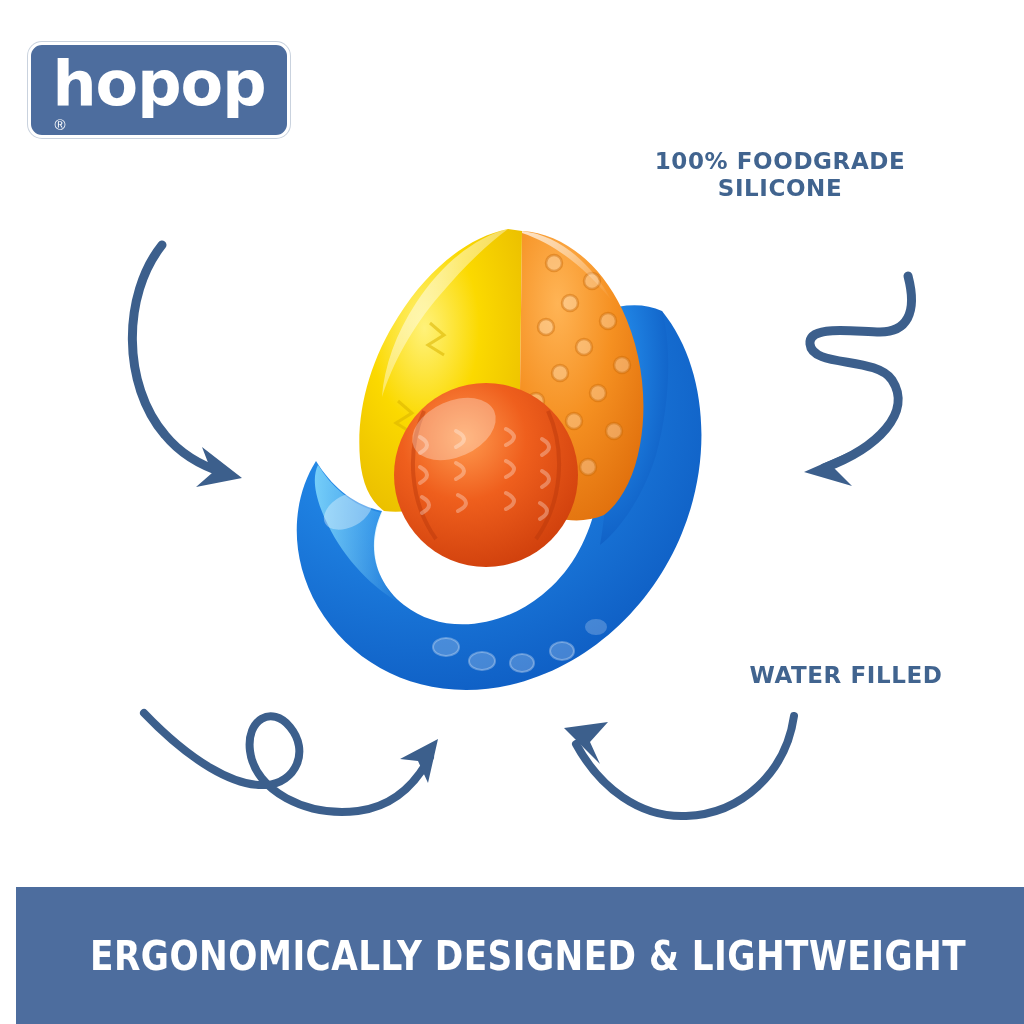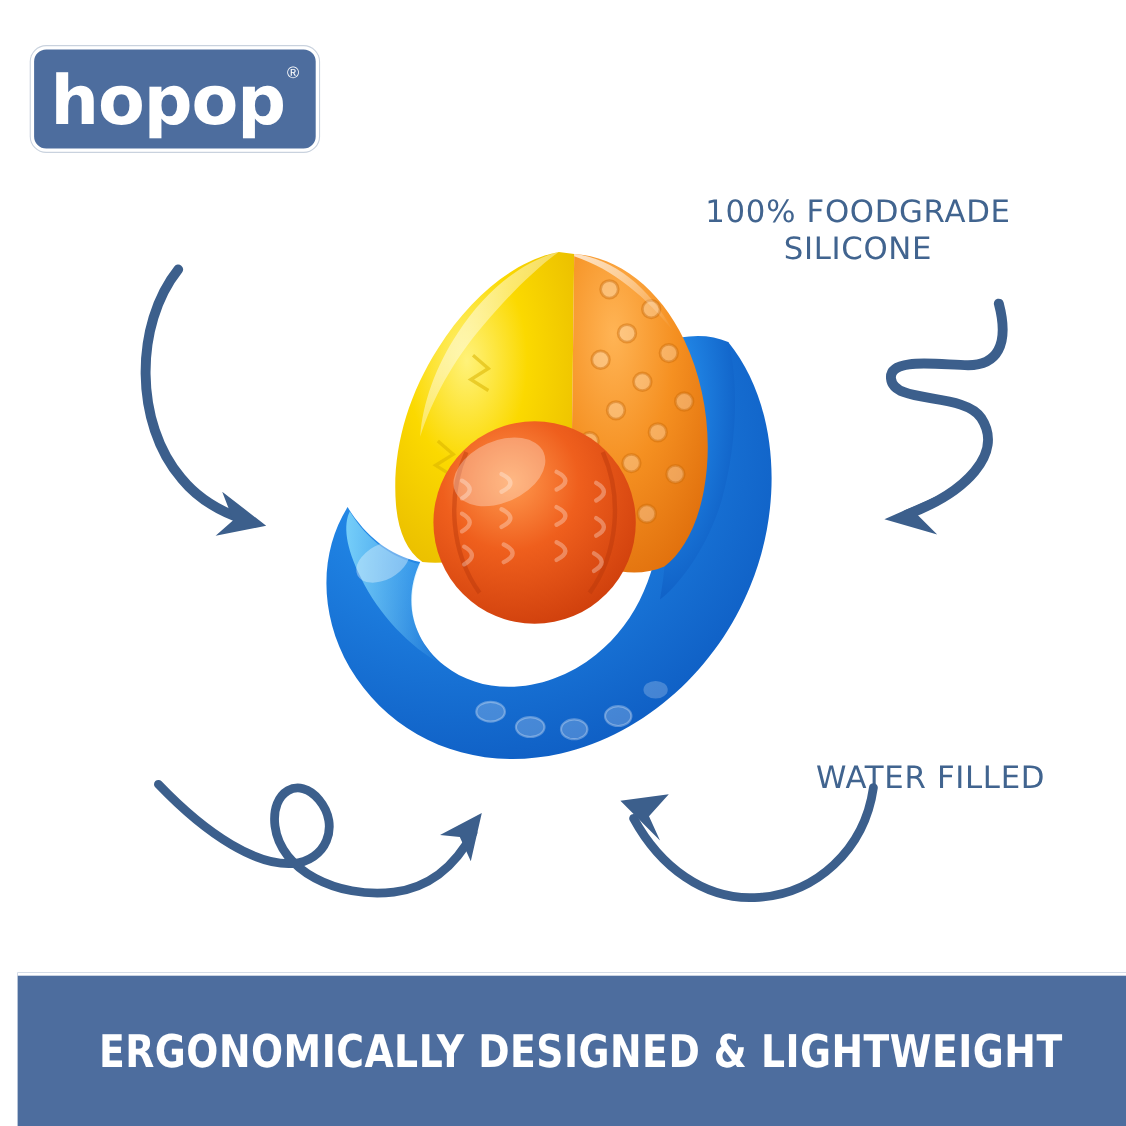--- a/index.html
+++ b/index.html
@@ -27,20 +27,21 @@
     border:3px solid #ffffff;
     box-shadow:0 0 0 1px #c9d2de;
     display:flex;
     align-items:center;
     justify-content:center;
   }
   .logo-inner {
     position:relative;
     display:flex;
     align-items:flex-start;
+    flex-direction:column;
   }
   .logo-text {
     font-family:"DejaVu Sans", sans-serif;
     font-weight:700;
     font-size:62px;
     letter-spacing:-1px;
     color:#ffffff;
     line-height:1;
     padding-top:4px;
   }
@@ -51,26 +52,25 @@
     line-height:1;
     margin-top:2px;
     margin-left:2px;
   }
 
   
   .label {
     position:absolute;
     color:#41648f;
     font-family:"DejaVu Sans", sans-serif;
-    font-weight:400;
-    font-size:28px;
+    font-weight:700;
+    font-size:23px;
     letter-spacing:0.6px;
     line-height:1.18;
     white-space:pre-line;
-    margin-top:28px;
   }
   .label-soft      { left:72px;  top:188px; text-align:left;   width:330px; }
   .label-food      { left:600px; top:148px; text-align:center; width:360px; }
   .label-grip      { left:92px;  top:606px; text-align:center; width:250px; }
   .label-water     { left:706px; top:662px; text-align:center;   width:280px; }
 
   
   .arrow-svg { position:absolute; overflow:visible; }
   .arrow-path { fill:none; stroke:#3c5f8c; stroke-linecap:round; }
   .arrow-head { fill:#3c5f8c; }

